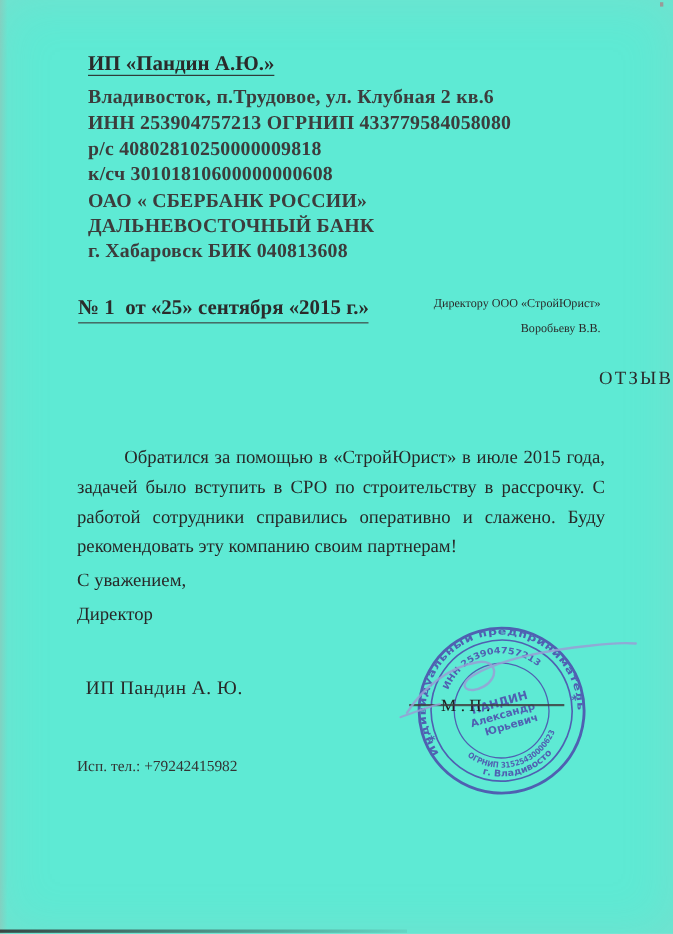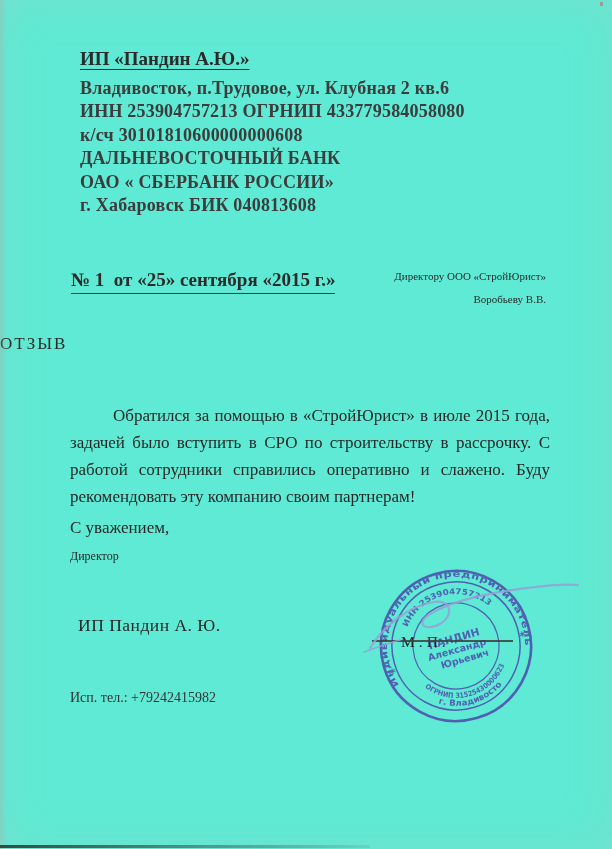--- a/index.html
+++ b/index.html
@@ -21,30 +21,30 @@
   .ref{
     position:absolute;left:71px;top:269px;font-size:19px;font-weight:600;
     color:#2b2b2b;border-bottom:1.4px solid #3a3a3a;padding-bottom:2px;
     white-space:pre;
   }
   .addressee{
     position:absolute;right:66px;top:265px;text-align:right;
     font-size:11px;line-height:23px;color:#2b2b2b;
   }
   .doc-title{
-    position:absolute;left:0;top:334px;width:612px;text-align:left;
+    position:absolute;left:0;top:334px;width:612px;text-align:right;
     font-size:17px;letter-spacing:2px;color:#2b2b2b;
   }
   .para{
     position:absolute;left:70px;top:402px;width:480px;margin:0;
     font-size:17px;line-height:27px;text-align:justify;text-indent:43px;
     color:#282828;
   }
   .closing{position:absolute;left:70px;top:518px;margin:0;font-size:17px;color:#282828;}
-  .role{position:absolute;left:70px;top:549px;margin:0;font-size:12px;color:#282828;}
+  .role{position:absolute;left:70px;top:549px;margin:0;font-size:17px;color:#282828;}
   .signatory{position:absolute;left:78px;top:615px;margin:0;font-size:17.5px;color:#282828;letter-spacing:.5px;}
   .contact{position:absolute;left:70px;top:690px;margin:0;font-size:14px;color:#333;}
   .mp-label{
     position:absolute;left:401px;top:633px;font-size:15.5px;letter-spacing:4px;
     color:#1f1f1f;z-index:3;
   }
   .sig-line{
     position:absolute;left:372px;top:640px;width:141px;height:1.6px;
     background:rgba(62,62,62,0.85);z-index:4;
   }
@@ -63,23 +63,24 @@
 </style>
 </head>
 <body>
 
 <div class="page">
 
   <div class="sender-title">ИП «Пандин А.Ю.»</div>
   <div class="sender-lines">
     <div>Владивосток, п.Трудовое, ул. Клубная 2 кв.6</div>
     <div>ИНН 253904757213 ОГРНИП 433779584058080</div>
+    <div>р/с 40802810250000009818</div>
     <div>к/сч 30101810600000000608</div>
+    <div>ОАО « СБЕРБАНК РОССИИ»</div>
     <div>ДАЛЬНЕВОСТОЧНЫЙ БАНК</div>
-    <div>ОАО « СБЕРБАНК РОССИИ»</div>
     <div>г. Хабаровск БИК 040813608</div>
   </div>
 
   <div class="ref">№ 1  от «25» сентября «2015 г.»</div>
 
   <div class="addressee">
     <div>Директору ООО «СтройЮрист»</div>
     <div>Воробьеву В.В.</div>
   </div>
 

